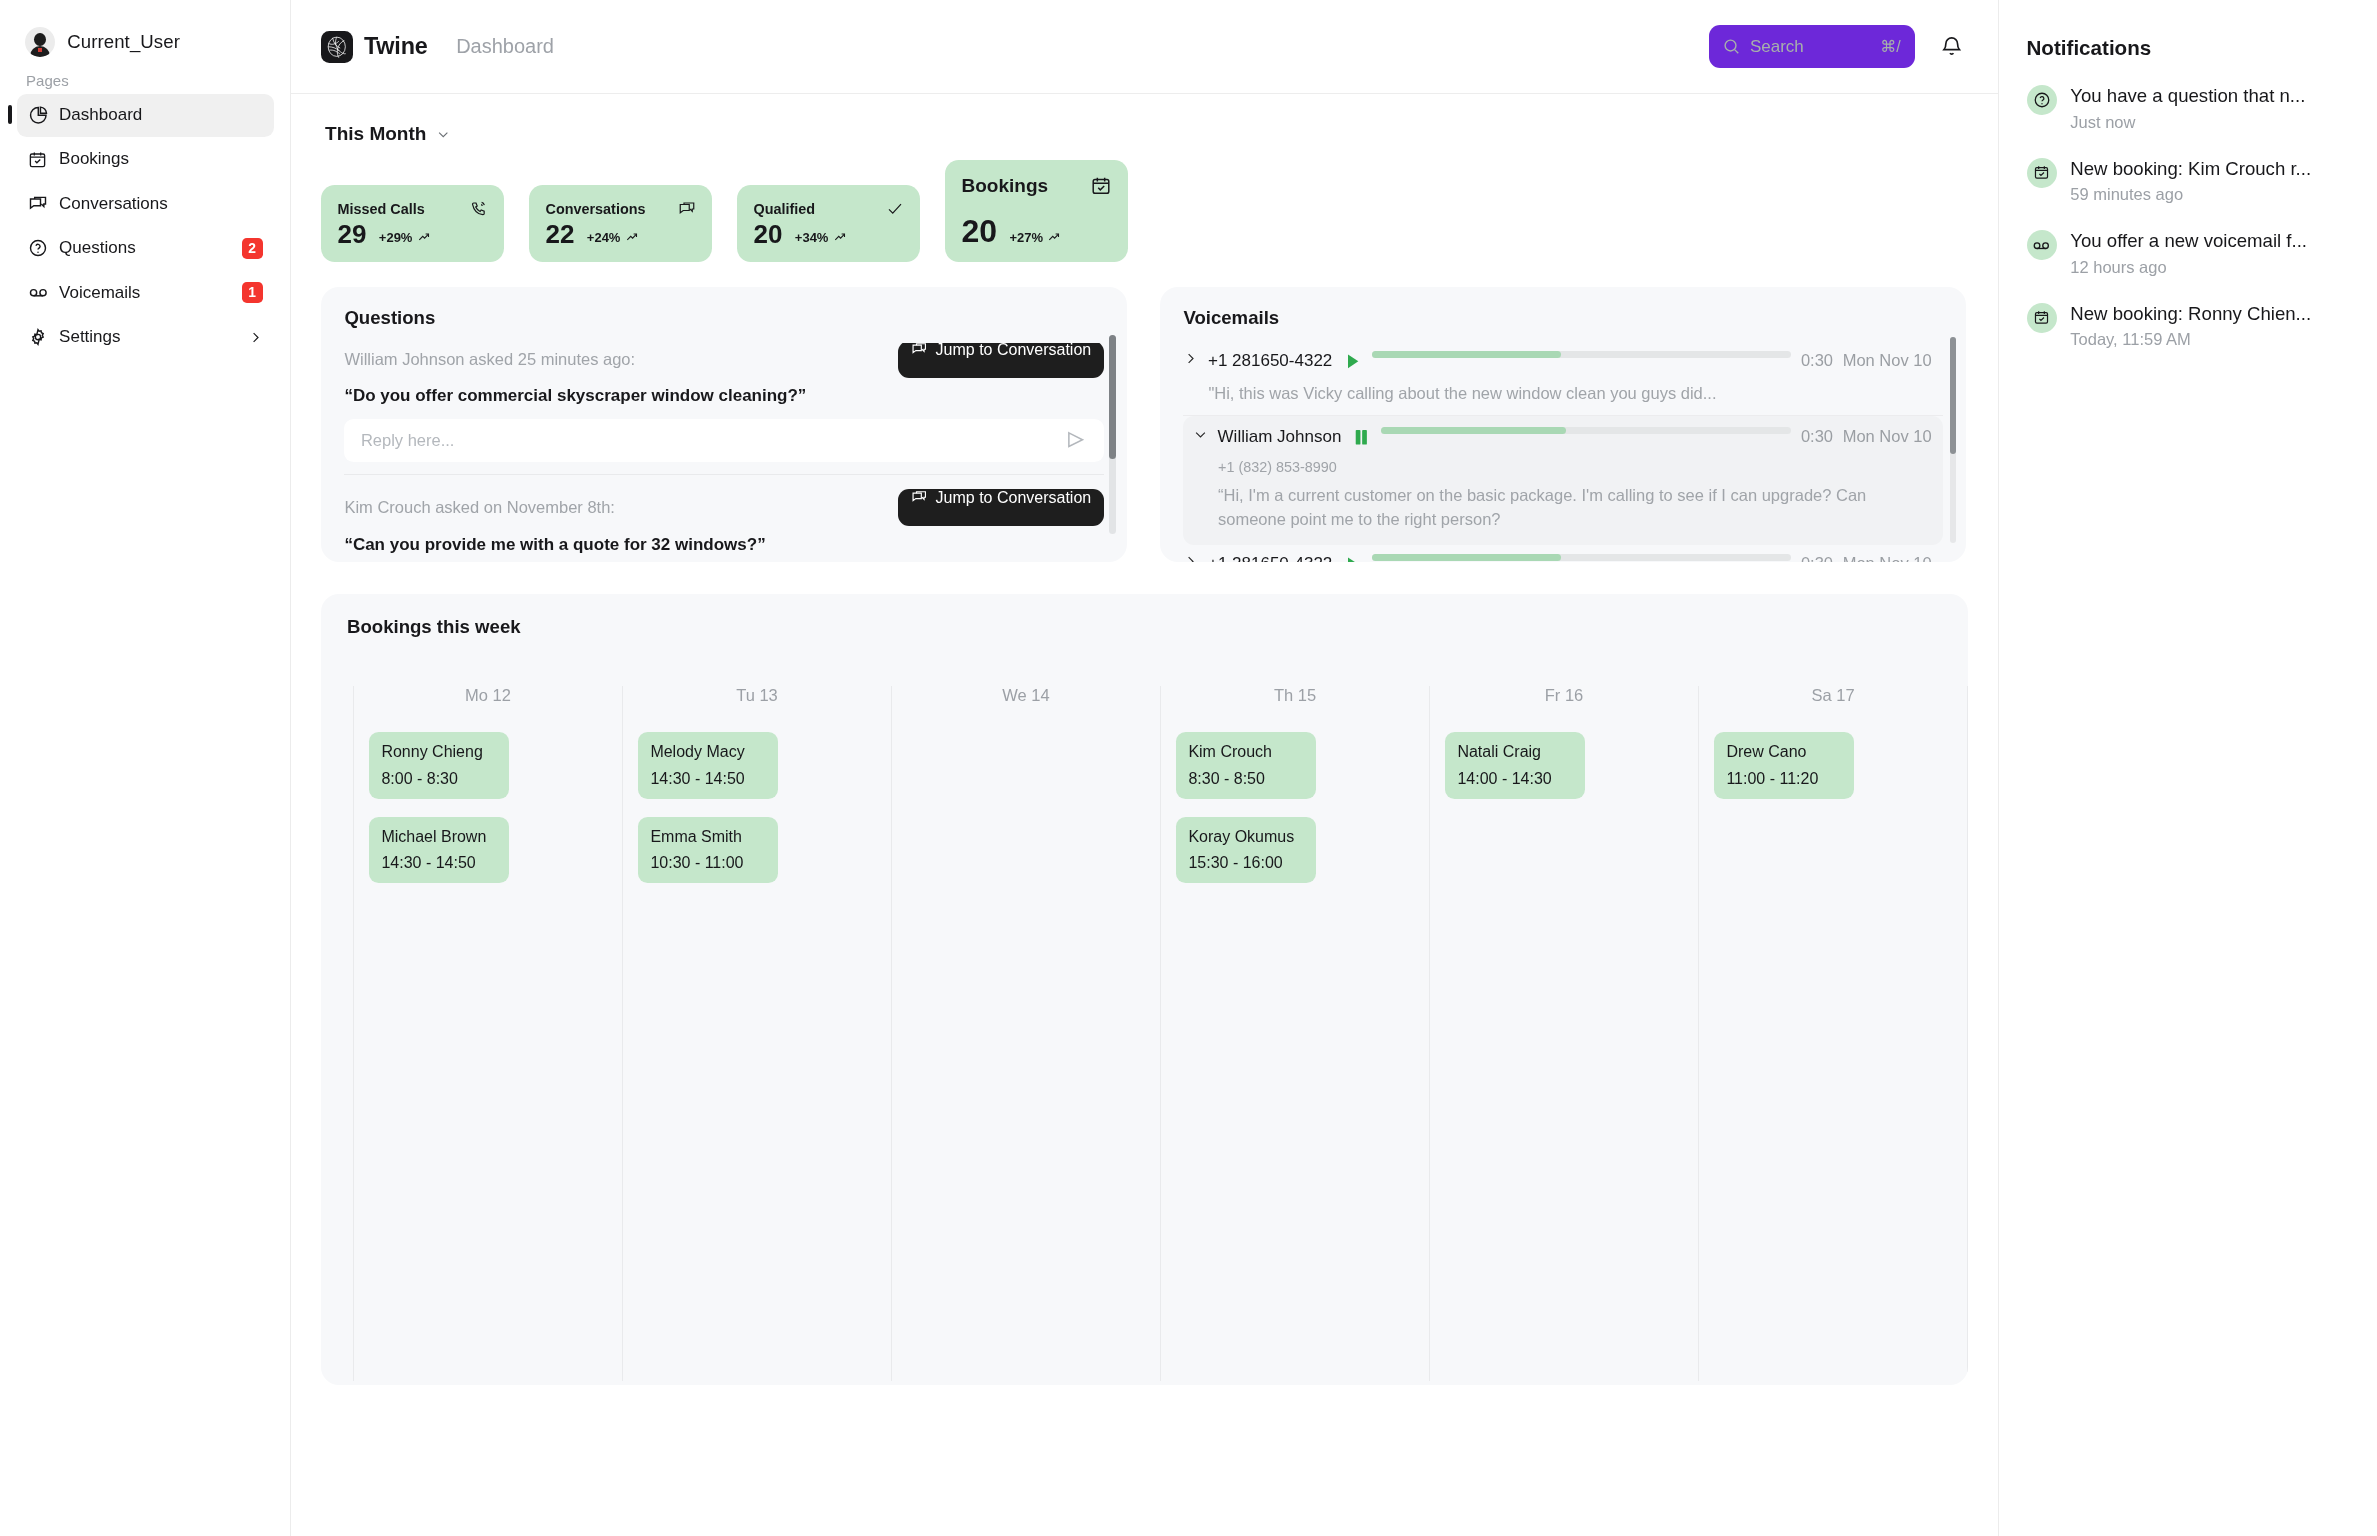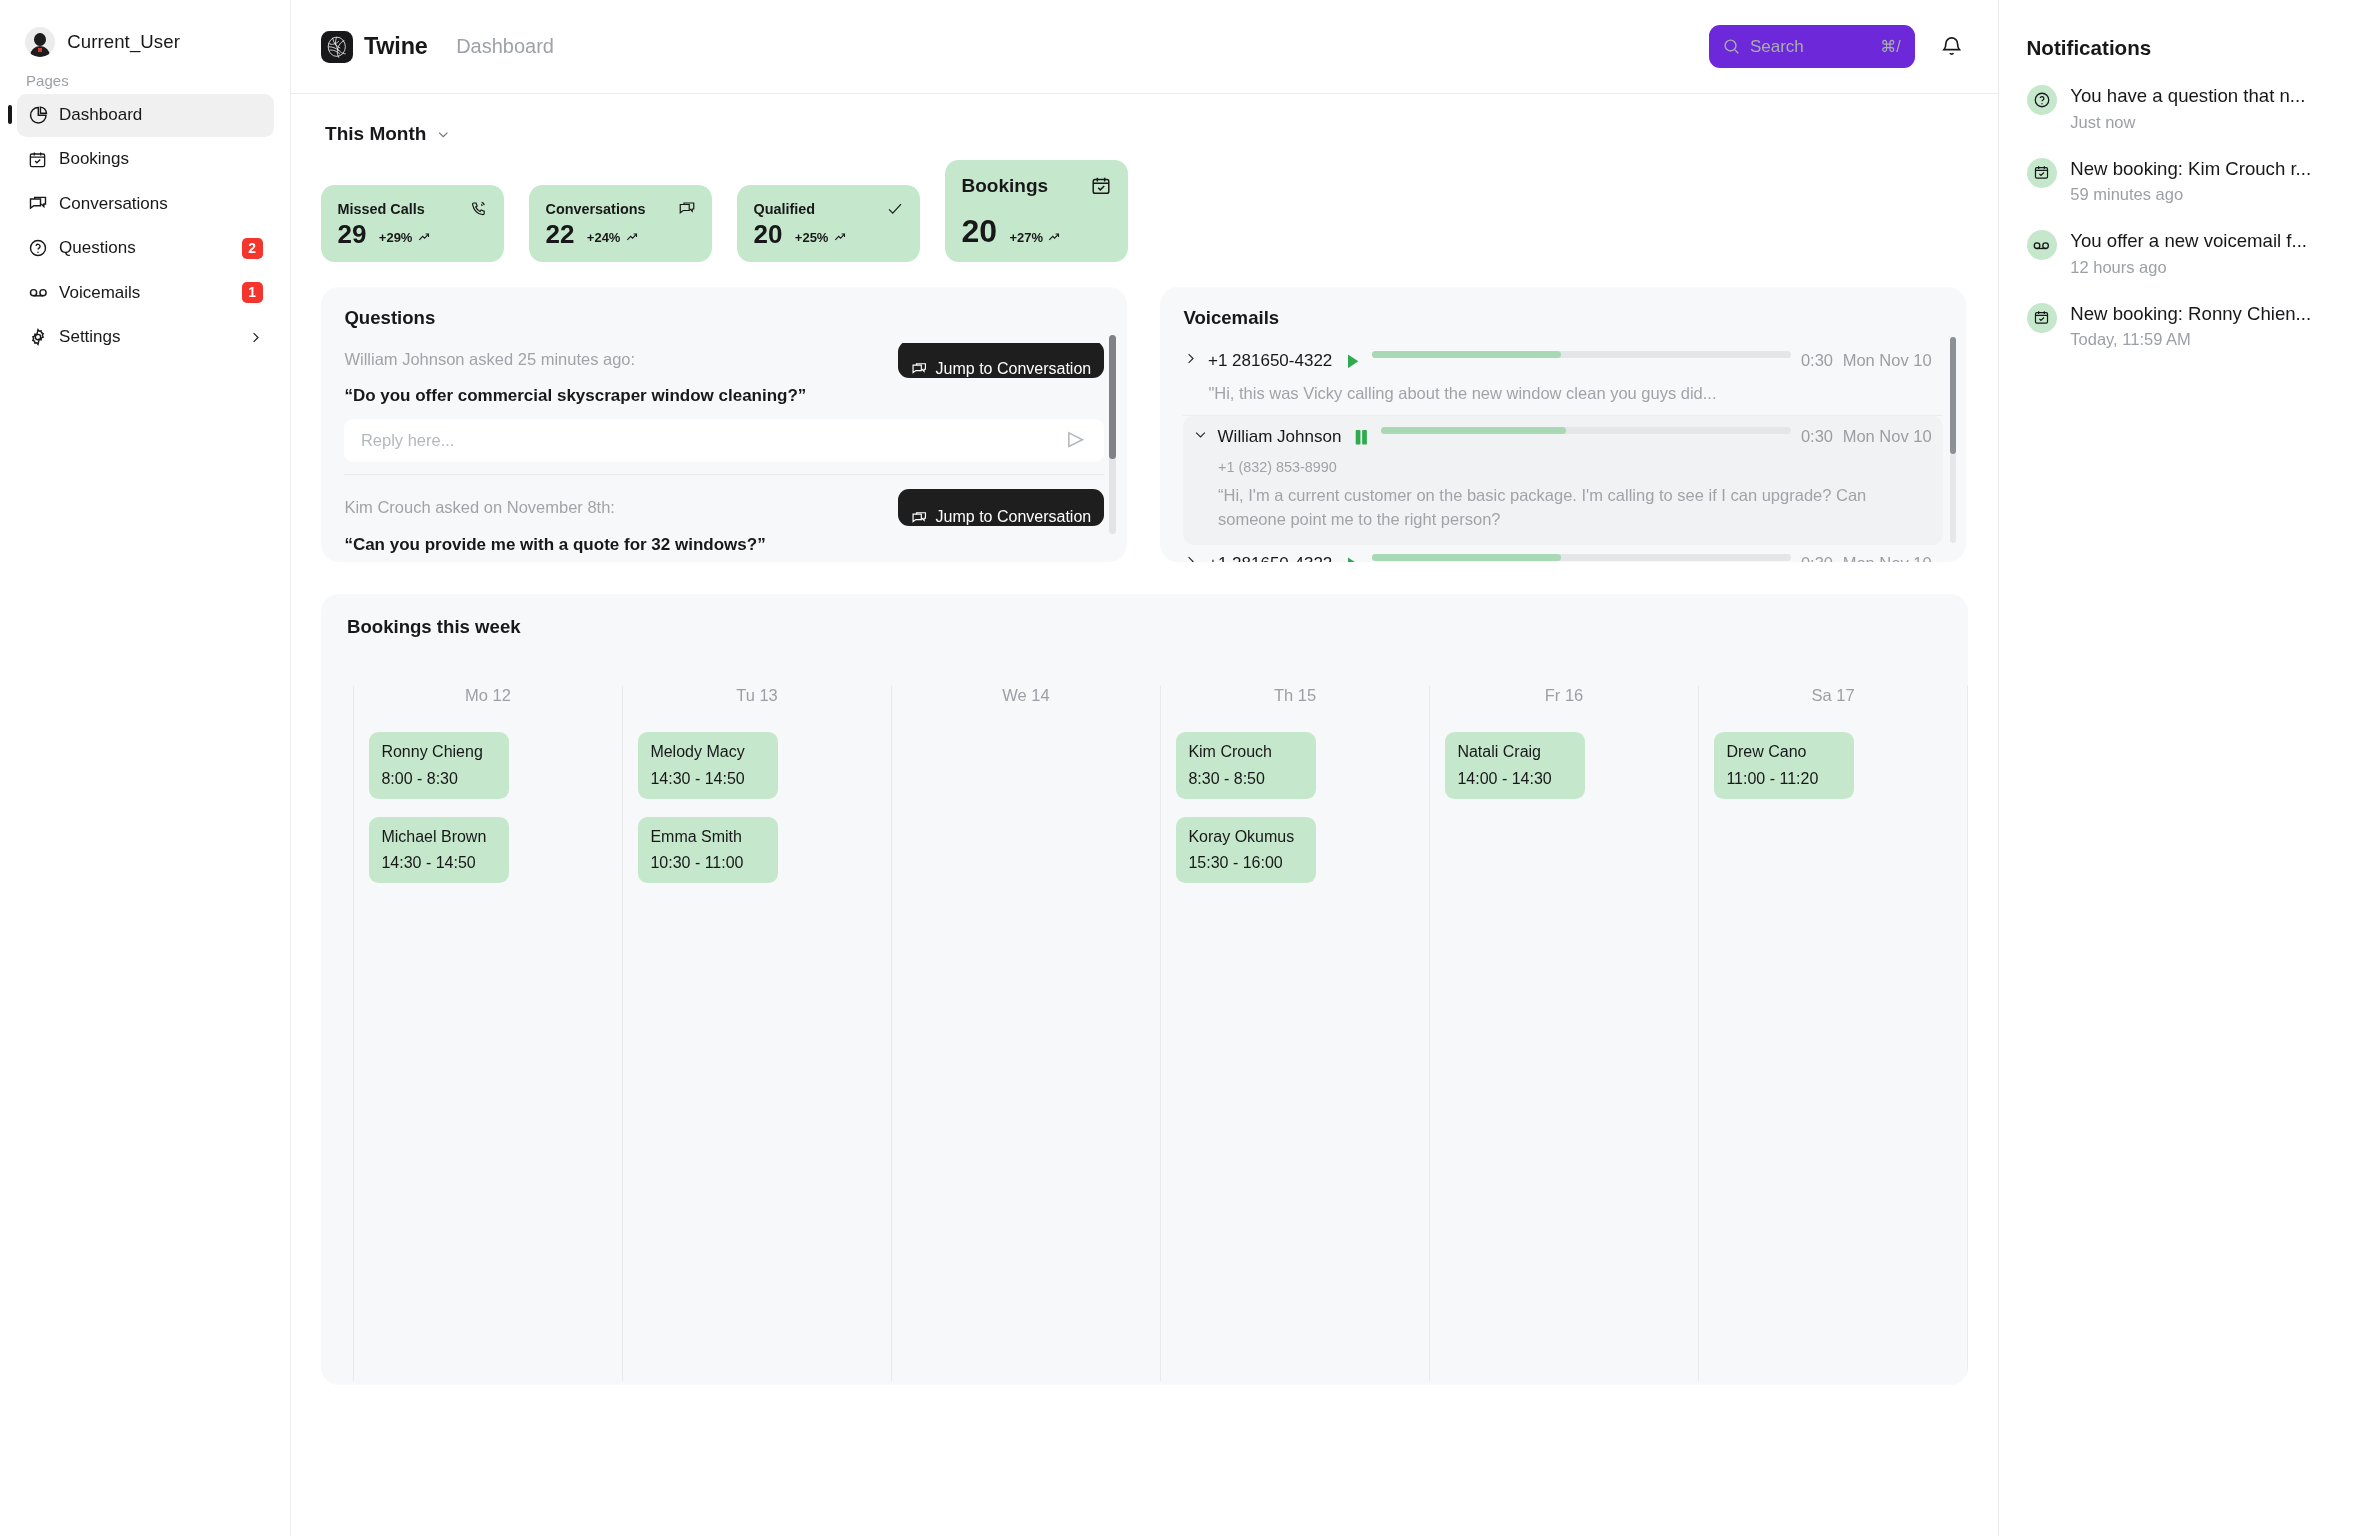--- a/index.html
+++ b/index.html
@@ -100,21 +100,21 @@
   .card-title { font-size: 18.6px; font-weight: 700; color:#18181b; }
 
   .questions-card { width: 806px; height: 275px; padding: 20.6px 23.4px 0 23.4px; position: relative; overflow:hidden;}
   .q-list { margin-top: 13.8px; position: relative; height: 227px; overflow: hidden; }
   .q-item { padding-bottom: 12.4px; }
   .q-item + .q-item { border-top: 1.4px solid #e9eaec; padding-top: 16.5px; }
   .q-head { display:flex; align-items:center; justify-content:space-between; gap: 13.8px; height: 32px;}
   .q-meta { font-size: 16.5px; color:#a0a4a9; }
   .jump-btn {
     background:#1e1e1e; color:#fff; border-radius: 11px; height: 37px;
-    display:flex; align-items:flex-end; gap: 8.3px; padding: 0 12.4px; font-size: 16px; cursor:pointer;
+    display:flex; align-items:flex-start; gap: 8.3px; padding: 0 12.4px; font-size: 16px; cursor:pointer;
     white-space: nowrap;
   }
   .q-text { font-size: 17px; font-weight: 700; color:#18181b; margin-top: 11px; }
   .reply {
     margin-top: 12.4px; height: 43px; background:#fff; border-radius: 9.6px;
     display:flex; align-items:center; padding: 0 16.5px; gap:8.3px;
   }
   .reply input {
     flex:1; border:none; outline:none; background:transparent;
     font-family:"Liberation Sans", sans-serif; font-size: 16.5px; color:#18181b;
@@ -369,21 +369,21 @@
             <span class="stat-title">Qualified</span>
             <span>
               <svg width="18" height="18" viewBox="0 0 24 24" fill="none" stroke="#18181b" stroke-width="1.6">
                   <path d="M4 12.5l5 5L20 5.5"></path>
                 </svg>
             </span>
           </div>
           <div class="stat-body">
             <span class="stat-value">20</span>
             <span class="stat-delta">
-              <span>+25%</span>
+              <span>+34%</span>
               <svg width="13.8" height="13.8" viewBox="0 0 24 24" fill="none" stroke="#18181b" stroke-width="1.9">
                   <path d="M4 17l6-6 3.2 3.2L20 7"></path>
                   <path d="M15 7h5v5"></path>
                 </svg>
             </span>
           </div>
         </div>
 
         <div class="stat big">
           <div class="stat-head">

